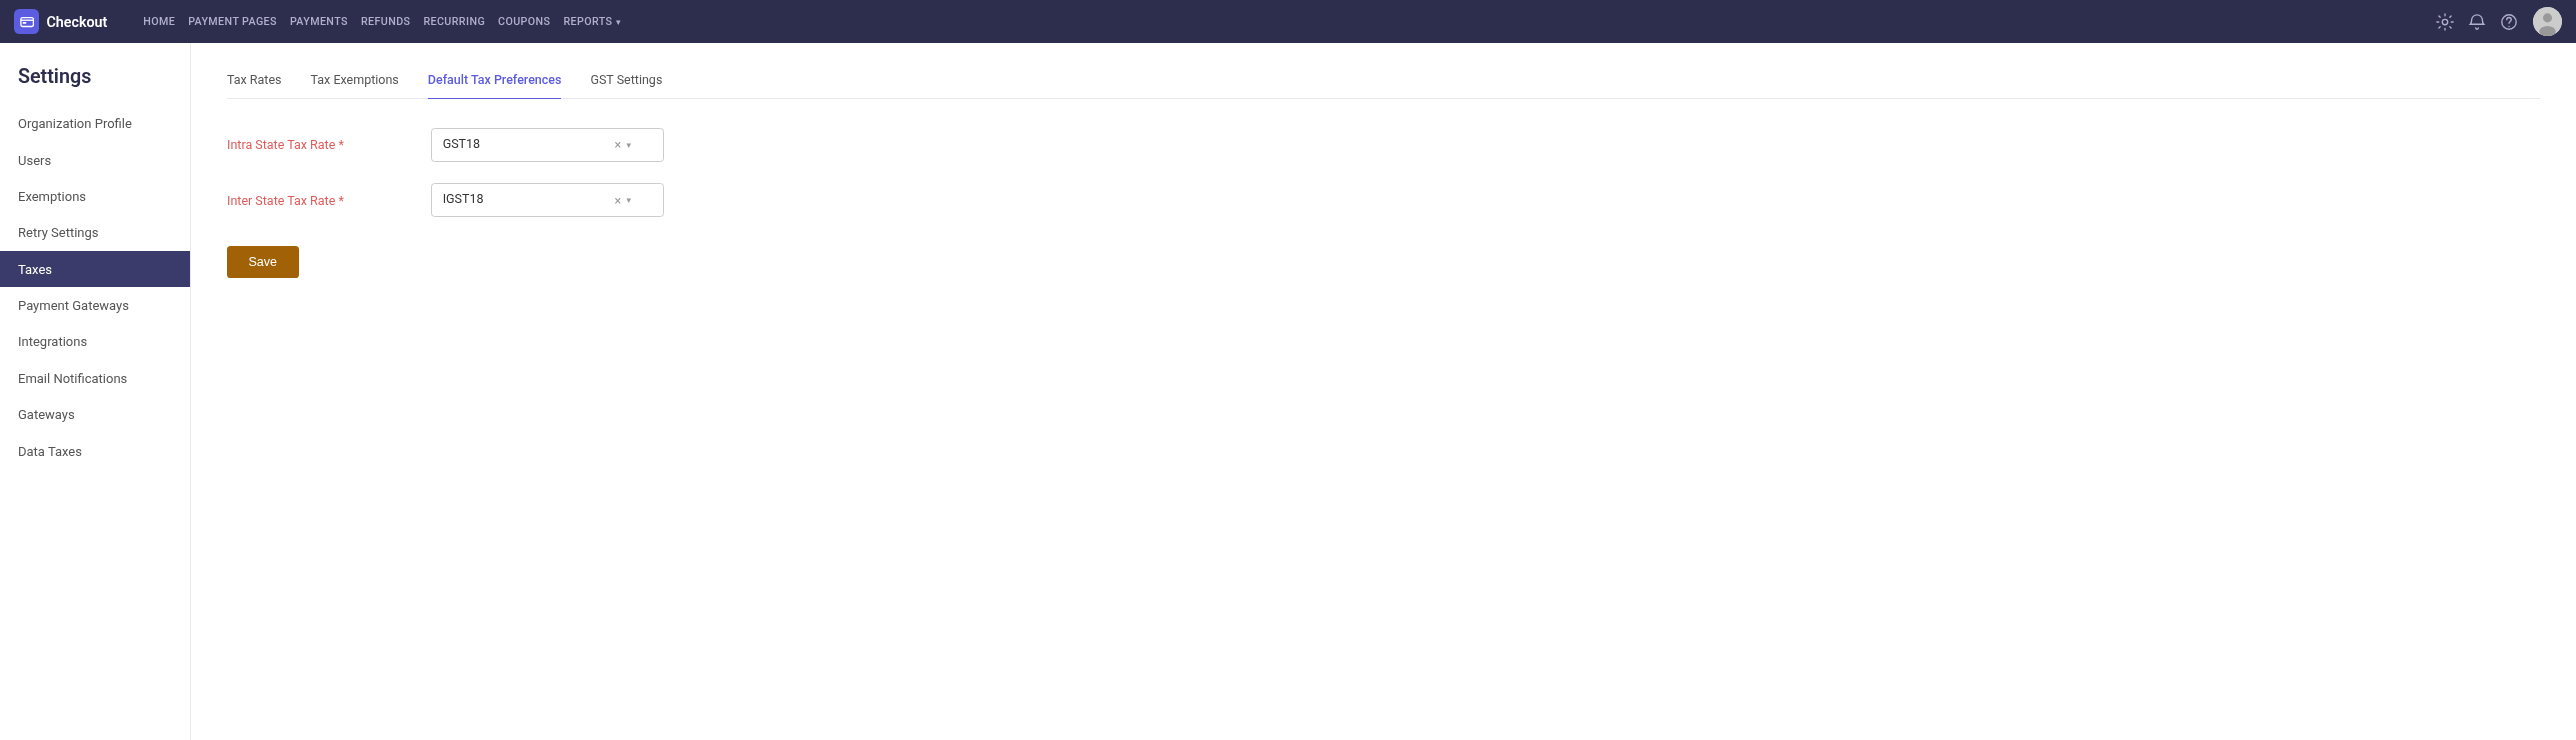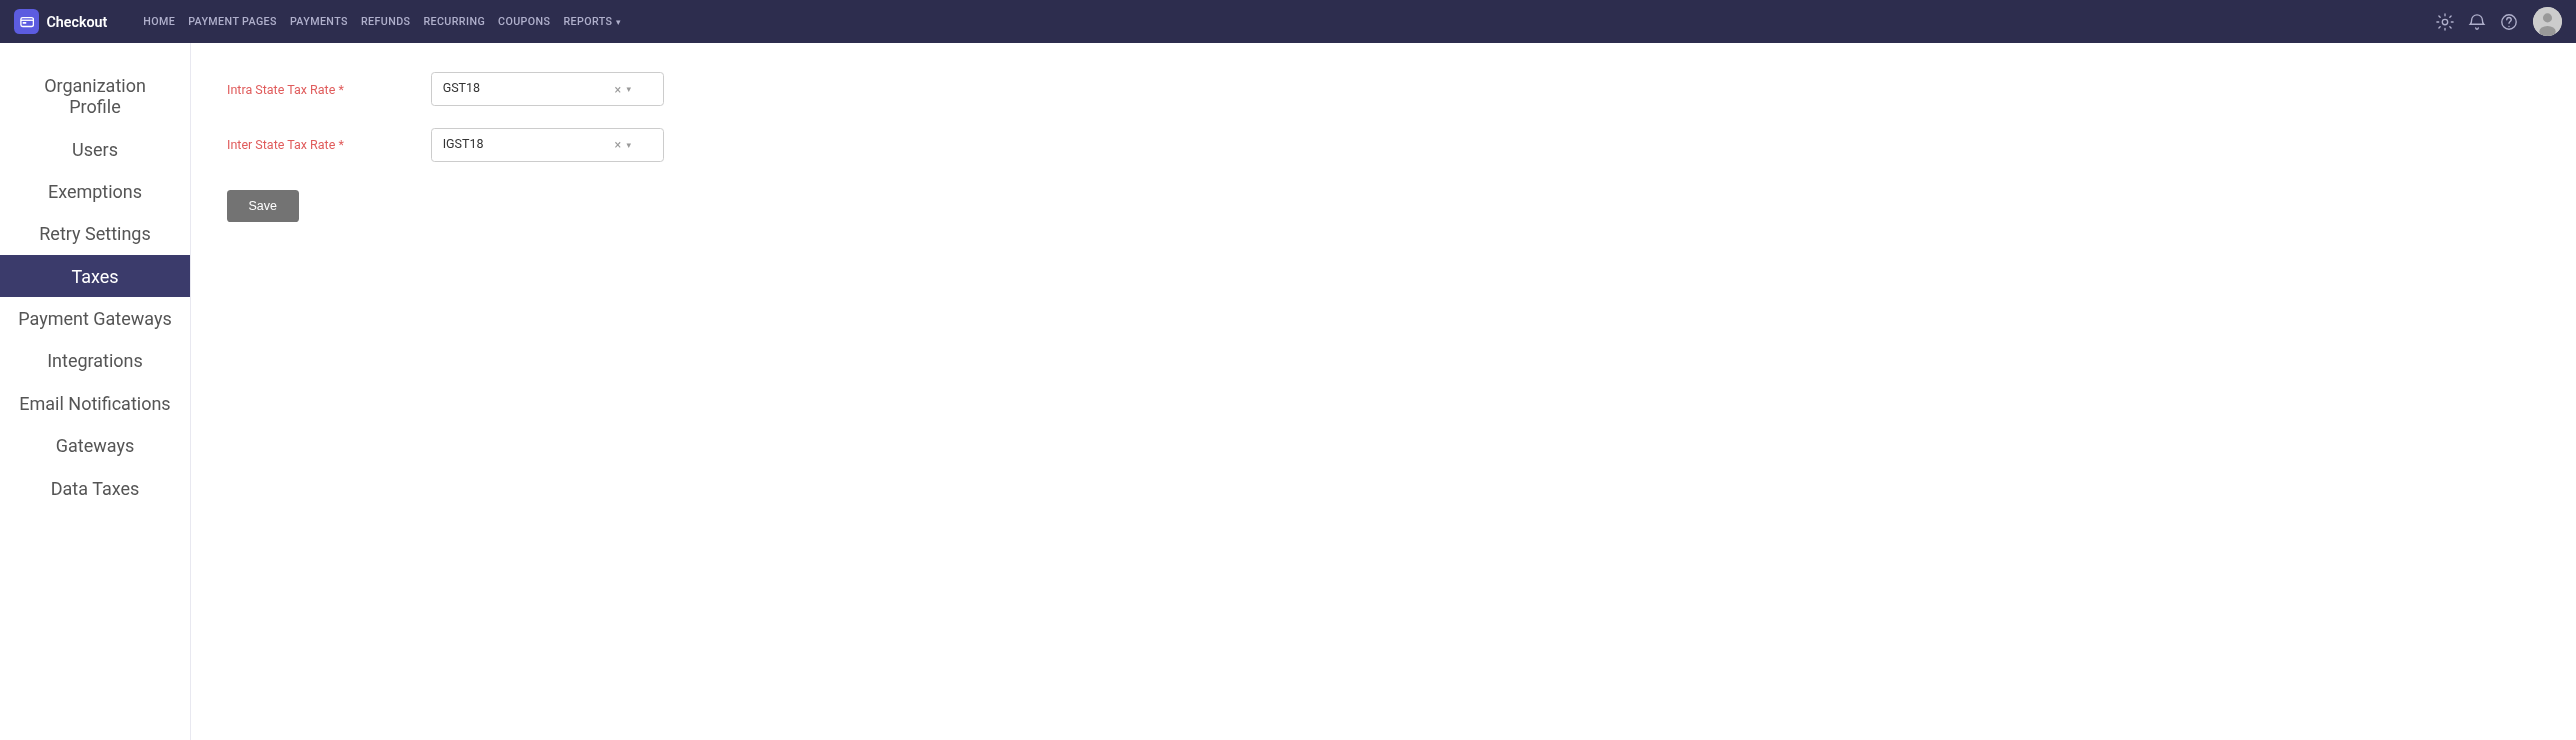--- a/index.html
+++ b/index.html
@@ -93,22 +93,21 @@
     .sidebar-title {
       font-size: 19.7px;
       font-weight: 600;
       color: #2d2d4e;
       padding: 0 18px 18px 18px;
     }
     .sidebar-item {
       padding: 10.7px 18px;
       cursor: pointer;
       color: #555;
-      font-size: 18px;
-      text-align: center;
+      font-size: 13px;
     }
     .sidebar-item.active {
       background: #3b3b6b;
       color: #fff;
     }
 
     
     .main {
       flex: 1;
       background: #fff;
@@ -176,21 +175,21 @@
     .select-clear {
       cursor: pointer;
       font-size: 12.5px;
     }
     .select-arrow {
       font-size: 9px;
     }
 
     
     .btn-save {
-      background: #737373;
+      background: #a16207;
       color: #fff;
       border: none;
       border-radius: 3.6px;
       padding: 9px 21.5px;
       font-size: 12.5px;
       cursor: pointer;
       font-weight: 500;
       margin-top: 7.2px;
     }
   </style>
@@ -246,34 +245,41 @@
         <circle cx="16" cy="12" r="5" fill="#999"></circle>
         <ellipse cx="16" cy="27" rx="9" ry="6" fill="#999"></ellipse>
       </svg>
     </div>
   </div>
 </nav>
 
 <div class="layout">
 
   <aside class="sidebar">
+    <div class="sidebar-title">Settings</div>
     <div class="sidebar-item">Organization Profile</div>
     <div class="sidebar-item">Users</div>
     <div class="sidebar-item">Exemptions</div>
     <div class="sidebar-item">Retry Settings</div>
     <div class="sidebar-item active">Taxes</div>
     <div class="sidebar-item">Payment Gateways</div>
     <div class="sidebar-item">Integrations</div>
     <div class="sidebar-item">Email Notifications</div>
     <div class="sidebar-item">Gateways</div>
     <div class="sidebar-item">Data Taxes</div>
   </aside>
 
   <main class="main">
 
+    <div class="tabs">
+      <div class="tab">Tax Rates</div>
+      <div class="tab">Tax Exemptions</div>
+      <div class="tab active">Default Tax Preferences</div>
+      <div class="tab">GST Settings</div>
+    </div>
 
     <div>
 
       
       <div class="form-row">
         <div class="form-label">
           <span>Intra State Tax Rate</span>
           <span style="color:#e05c5c;">*</span>
         </div>
         <div class="form-select-wrapper">

